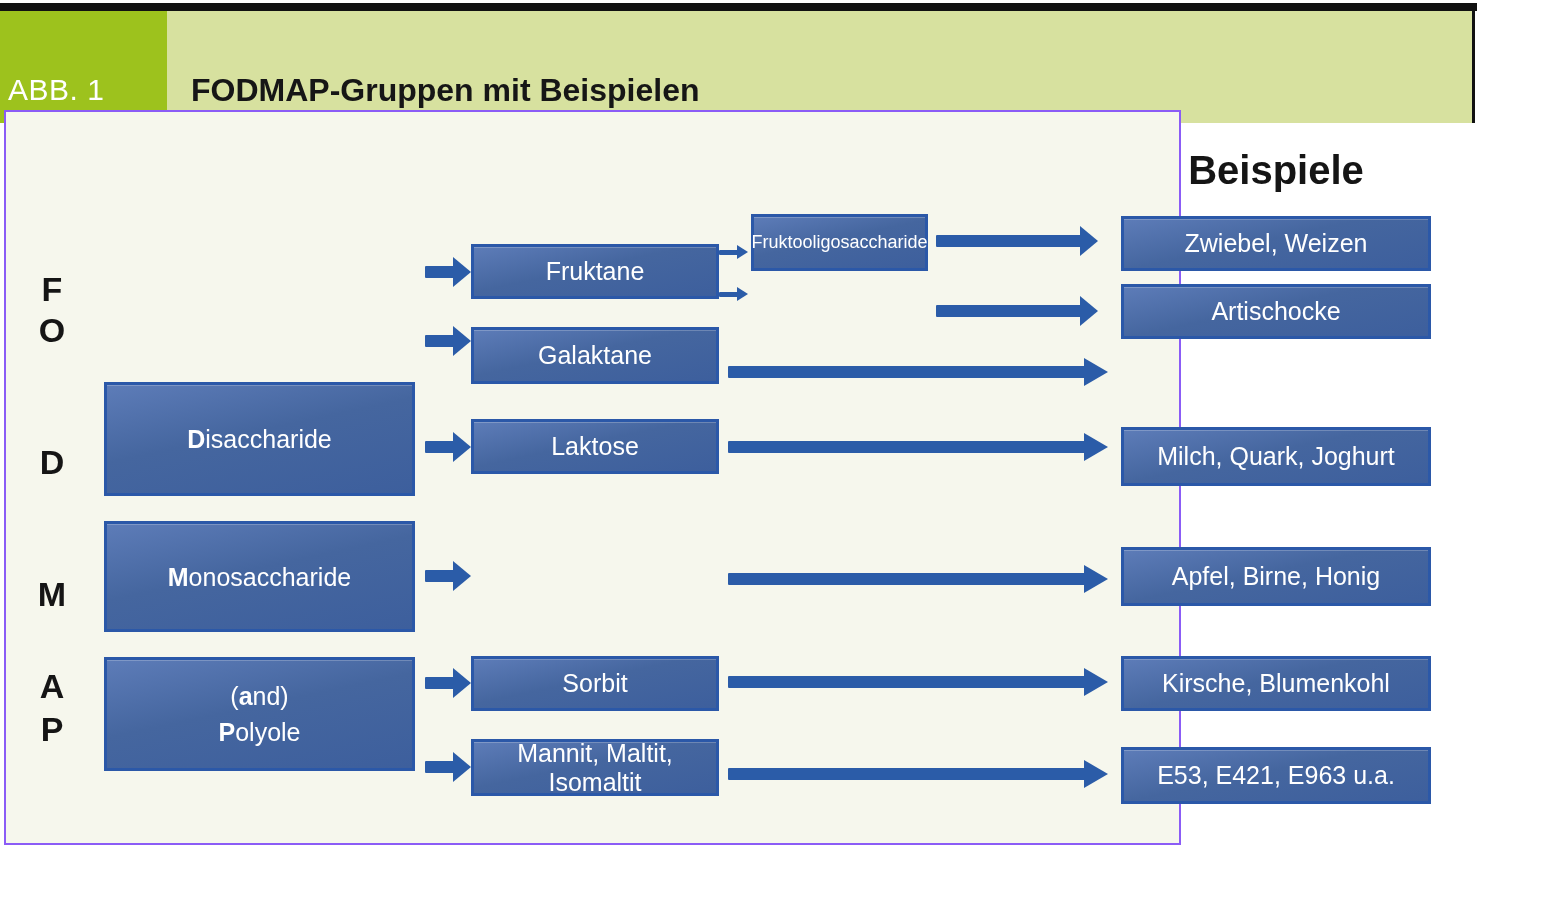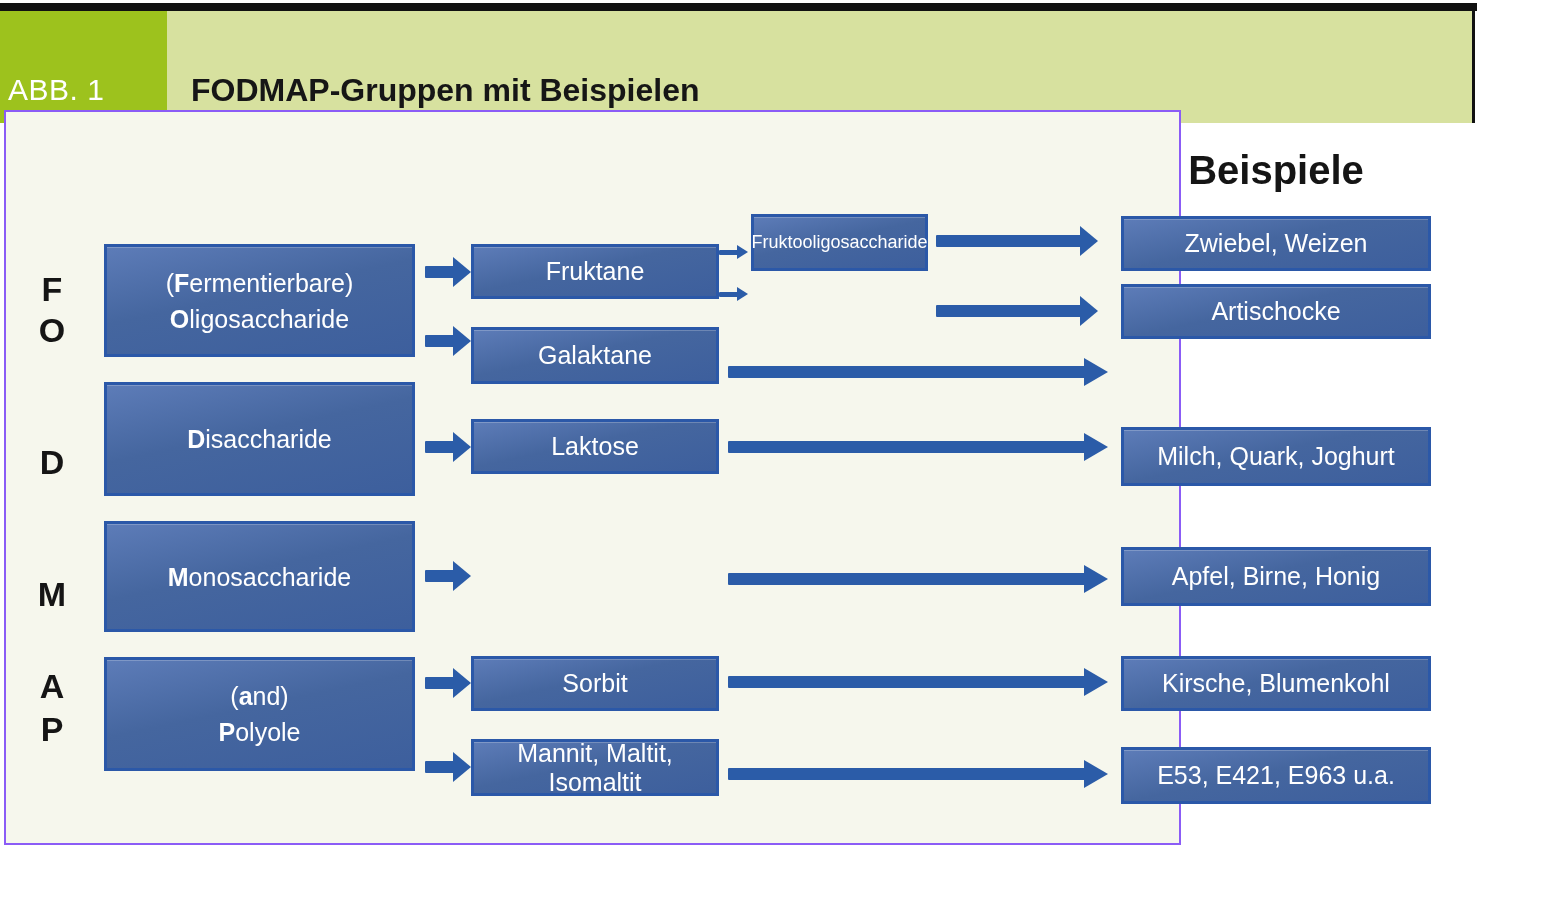--- a/index.html
+++ b/index.html
@@ -89,24 +89,20 @@
 
     <div class="beispiele">Beispiele</div>
 
     <div class="letter lF">F</div>
     <div class="letter lO">O</div>
     <div class="letter lD">D</div>
     <div class="letter lM">M</div>
     <div class="letter lA">A</div>
     <div class="letter lP">P</div>
 
-    <div class="box gbox g1">
-      <div class="bl"><span>(</span><b>F</b><span>ermentierbare)</span></div>
-      <div class="bl"><span></span><b>O</b><span>ligosaccharide</span></div>
-    </div>
     <div class="box gbox g2">
       <div class="bl"><span></span><b>D</b><span>isaccharide</span></div>
     </div>
     <div class="box gbox g3">
       <div class="bl"><span></span><b>M</b><span>onosaccharide</span></div>
     </div>
     <div class="box gbox g4">
       <div class="bl"><span>(</span><b>a</b><span>nd)</span></div>
       <div class="bl"><span></span><b>P</b><span>olyole</span></div>
     </div>

